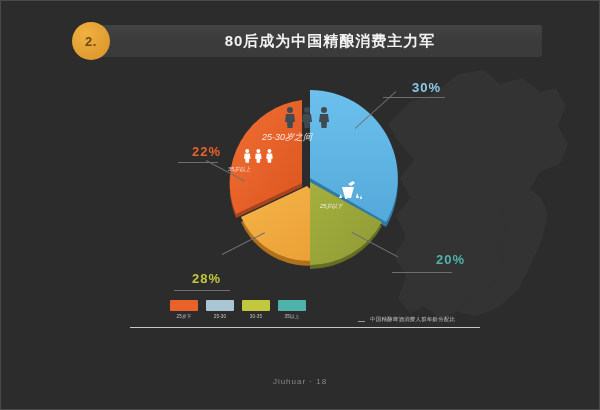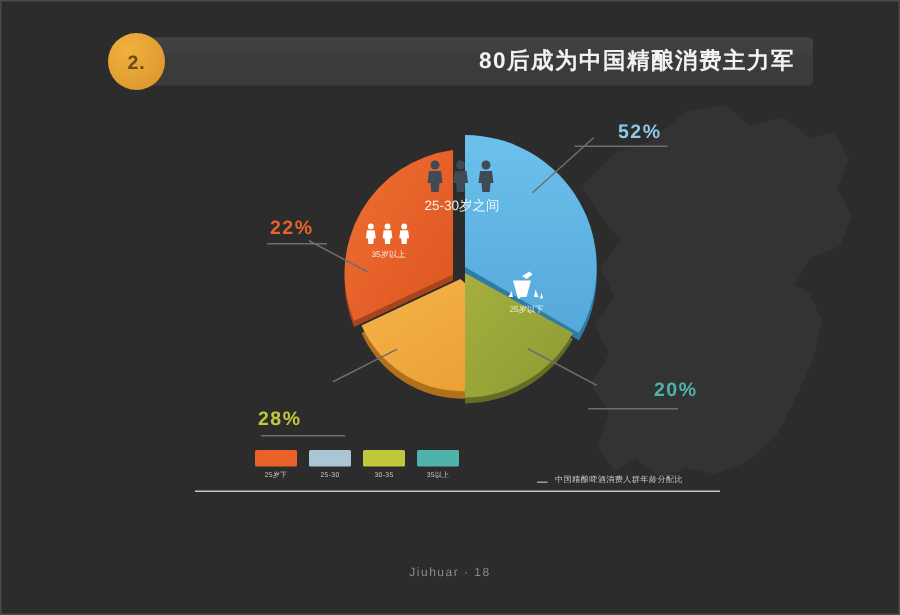--- a/index.html
+++ b/index.html
@@ -77,43 +77,44 @@
     font-weight: bold;
     letter-spacing: 0.5px;
   }
   #header-title {
     position: absolute;
     left: 130px;
     top: 25px;
     width: 400px;
     height: 36px;
     line-height: 32px;
-    text-align: right;
+    text-align: center;
     color: #f2f2f2;
     font-size: 15px;
     font-weight: bold;
     letter-spacing: 1px;
     z-index: 9;
     white-space: nowrap;
   }
   
   #pie-wrap {
     position: absolute;
     left: 210px;
     top: 78px;
     width: 200px;
     height: 200px;
     z-index: 10;
   }
   
   .slice-label {
     position: absolute;
     z-index: 20;
-    text-align: center;
+    text-align: left;
     pointer-events: none;
+    font-style: italic;
   }
   .slice-label .cap {
     display: block;
     color: rgba(255,255,255,0.88);
     white-space: nowrap;
   }
   #label-blue { left: 262px; top: 106px; width: 92px; }
   #label-blue .cap { font-size: 9px; }
   #label-orange { left: 228px; top: 148px; width: 62px; }
   #label-orange .cap { font-size: 5.5px; color: rgba(255,255,255,0.85); }
@@ -311,33 +312,33 @@
         <path d="M6 7 l3 11 h6 l3-11 z"></path>
         <path d="M12 4 l5-3 2 2 -4 3 z"></path>
         <path d="M3 18 l2-4 1 4z M9 19 l1-5 1 5z M20 18 l1-5 2 5z M24 19 l1-4 1 4z"></path>
       </g>
     </svg>
     <span class="cap">25岁以下</span>
   </div>
 
   <div class="callout-line" style="left:355px; top:128px; width:55px; transform: rotate(-42deg);"></div>
   <div class="callout-underline" style="left:383px; top:97px; width:62px;"></div>
-  <div class="callout-value" style="left:412px; top:80px; color:#8ec9e8;">52%</div>
+  <div class="callout-value" style="left:412px; top:80px; color:#8ec9e8;">30%</div>
 
   <div class="callout-line" style="left:352px; top:232px; width:52px; transform: rotate(28deg);"></div>
   <div class="callout-underline" style="left:392px; top:272px; width:60px;"></div>
   <div class="callout-value" style="left:408px; top:252px; color:#4fb3ab;margin-left:28px;">20%</div>
 
   <div class="callout-line" style="left:206px; top:160px; width:44px; transform: rotate(28deg);"></div>
   <div class="callout-underline" style="left:178px; top:162px; width:40px;"></div>
-  <div class="callout-value" style="left:180px; top:144px; color:#e8622a;">22%</div>
+  <div class="callout-value" style="left:192px; top:144px; color:#e8622a;">22%</div>
 
   <div class="callout-line" style="left:222px; top:254px; width:48px; transform: rotate(-27deg);"></div>
   <div class="callout-underline" style="left:174px; top:290px; width:56px;"></div>
-  <div class="callout-value" style="left:172px; top:271px; color:#c2c83c;">28%</div>
+  <div class="callout-value" style="left:192px; top:271px; color:#c2c83c;">28%</div>
 
   <div id="legend">
     <div class="legend-item">
       <div class="legend-swatch" style="background:#e8622a;"></div>
       <span class="legend-label">25岁下</span>
     </div>
     <div class="legend-item">
       <div class="legend-swatch" style="background:#aac6d4;"></div>
       <span class="legend-label">25-30</span>
     </div>

